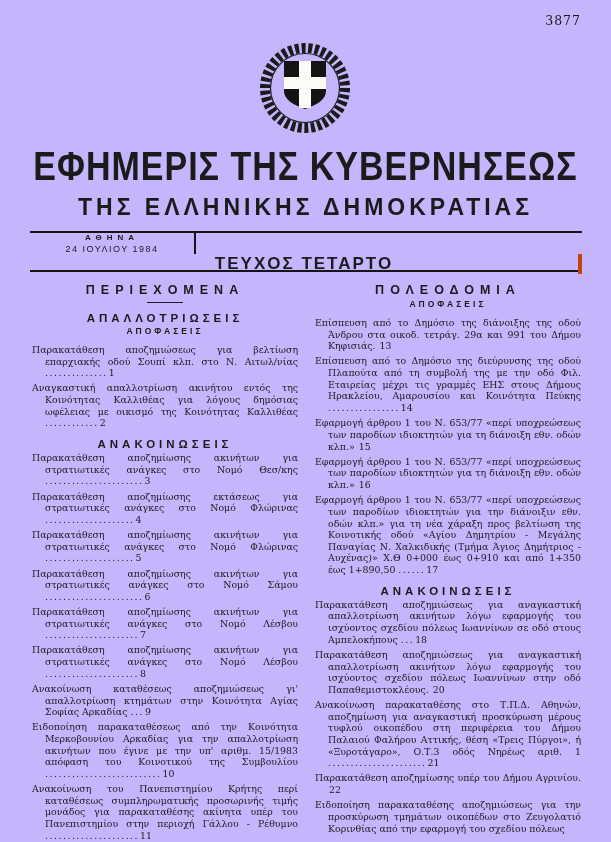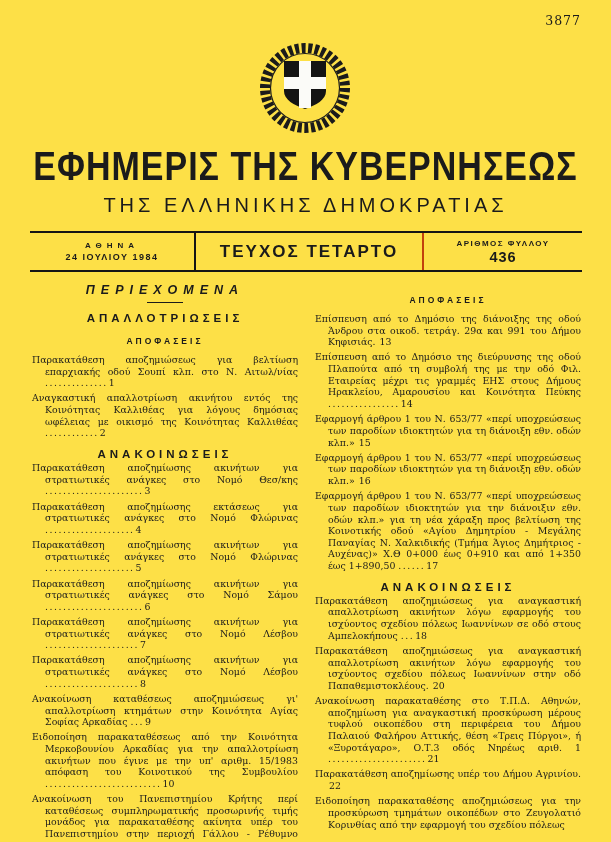--- a/index.html
+++ b/index.html
@@ -1,60 +1,60 @@
 <!DOCTYPE html>
 <html lang="el"><head>
 <meta charset="utf-8">
 <style>
   html,body{margin:0;padding:0;}
   body{width:611px;height:842px;background:#e9e9e7;}
   .page{
     position:relative;width:611px;height:842px;overflow:hidden;
-    background:#fde047;color:#1b1b1b;
+    background:#c4b5fd;color:#1b1b1b;
     font-family:"DejaVu Serif", serif;
   }
   .folio{position:absolute;top:13px;right:30px;font-size:12.5px;letter-spacing:1px;}
   .emblem{position:absolute;top:36px;left:50%;transform:translateX(-51%);}
   .masthead-title{
     position:absolute;top:143px;left:0;width:100%;text-align:center;
     font-family:"Liberation Sans", sans-serif;font-weight:700;font-size:34px;
     letter-spacing:1px;transform:scale(1.0,1.18);transform-origin:center top;white-space:nowrap;
   }
   .masthead-subtitle{
     position:absolute;top:194px;left:0;width:100%;text-align:center;
-    font-family:"Liberation Sans", sans-serif;font-weight:400;font-size:20px;letter-spacing:4px;white-space:nowrap;
+    font-family:"Liberation Sans", sans-serif;font-weight:700;font-size:23px;letter-spacing:4px;white-space:nowrap;
   }
   .header-bar{
     position:absolute;top:231px;left:30px;right:29px;height:37px;
     border-top:2.5px solid #151515;border-bottom:2.5px solid #151515;
-    display:flex;align-items:stretch;
+    display:flex;align-items:stretch;flex-direction:column;
   }
   .hb-cell{display:flex;flex-direction:column;justify-content:center;align-items:center;font-family:"Liberation Sans", sans-serif;}
   .hb-left{width:164px;border-right:2px solid #151515;}
-  .hb-mid{flex:1;border-right:2px solid #c2410c;}
+  .hb-mid{flex:1;border-right:4px solid #c2410c;}
   .hb-right{width:158px;}
   .hb-place{font-size:8px;font-weight:700;letter-spacing:5px;}
-  .hb-date{font-size:9px;font-weight:700;letter-spacing:1.5px;margin-top:2px;}
+  .hb-date{font-size:9px;font-weight:400;letter-spacing:1.5px;margin-top:2px;}
   .hb-issue{font-size:17px;font-weight:700;letter-spacing:2px;}
   .hb-numlabel{font-size:8px;font-weight:700;letter-spacing:1.5px;}
   .hb-num{font-size:14.5px;font-weight:700;letter-spacing:1px;margin-top:1px;}
   .toc{position:absolute;top:283px;left:32px;right:30px;display:flex;gap:17px;}
   .toc-col{flex:1;min-width:0;}
   .toc-heading{
     text-align:center;font-family:"Liberation Sans", sans-serif;
-    font-weight:700;font-size:12.5px;letter-spacing:6px;white-space:nowrap;font-style:italic;
+    font-weight:700;font-size:12.5px;letter-spacing:6px;white-space:nowrap;
   }
   .toc-rule{width:36px;border-top:1.5px solid #1b1b1b;margin:5px auto 0;}
   .toc-section-title{
     text-align:center;font-family:"Liberation Sans", sans-serif;
     font-weight:700;font-size:11.5px;letter-spacing:4px;margin:9px 0 2px;
   }
   .toc-subsection-title{
     text-align:center;font-family:"Liberation Sans", sans-serif;
-    font-weight:700;font-size:8.5px;letter-spacing:3px;margin:12px 0 8px;
+    font-weight:700;font-size:8.5px;letter-spacing:3px;margin:2px 0 8px;
   }
   .toc-entry{
     font-size:9.4px;line-height:1.24;margin-bottom:3.5px;
     padding-left:13px;text-indent:-13px;text-align:justify;
   }
   .toc-entry .dots{letter-spacing:1.5px;}
   .toc-entry .pg{padding-left:1px;}
 </style>
 </head>
 <body>
@@ -77,24 +77,20 @@
   <div class="masthead-subtitle">ΤΗΣ ΕΛΛΗΝΙΚΗΣ ΔΗΜΟΚΡΑΤΙΑΣ</div>
 
   <div class="header-bar">
     <div class="hb-cell hb-left">
       <div class="hb-place">ΑΘΗΝΑ</div>
       <div class="hb-date">24 ΙΟΥΛΙΟΥ 1984</div>
     </div>
     <div class="hb-cell hb-mid">
       <div class="hb-issue">ΤΕΥΧΟΣ ΤΕΤΑΡΤΟ</div>
     </div>
-    <div class="hb-cell hb-right">
-      <div class="hb-numlabel">ΑΡΙΘΜΟΣ ΦΥΛΛΟΥ</div>
-      <div class="hb-num">436</div>
-    </div>
   </div>
 
   <div class="toc">
     <div class="toc-col">
       <div class="toc-heading">ΠΕΡΙΕΧΟΜΕΝΑ</div>
       <div class="toc-rule"></div>
       <div>
           <div class="toc-section-title">ΑΠΑΛΛΟΤΡΙΩΣΕΙΣ</div>
           <div class="toc-subsection-title">ΑΠΟΦΑΣΕΙΣ</div>
           <div class="toc-entry"><span class="etext">Παρακατάθεση αποζημιώσεως για βελτίωση επαρχιακής οδού Σουπί κλπ. στο Ν. Αιτωλ/νίας </span><span class="dots">..............</span><span class="pg">1</span></div>
@@ -105,20 +101,21 @@
           <div class="toc-entry"><span class="etext">Παρακατάθεση αποζημίωσης ακινήτων για στρατιωτικές ανάγκες στο Νομό Φλώρινας </span><span class="dots">....................</span><span class="pg">5</span></div>
           <div class="toc-entry"><span class="etext">Παρακατάθεση αποζημίωσης ακινήτων για στρατιωτικές ανάγκες στο Νομό Σάμου </span><span class="dots">......................</span><span class="pg">6</span></div>
           <div class="toc-entry"><span class="etext">Παρακατάθεση αποζημίωσης ακινήτων για στρατιωτικές ανάγκες στο Νομό Λέσβου </span><span class="dots">.....................</span><span class="pg">7</span></div>
           <div class="toc-entry"><span class="etext">Παρακατάθεση αποζημίωσης ακινήτων για στρατιωτικές ανάγκες στο Νομό Λέσβου </span><span class="dots">.....................</span><span class="pg">8</span></div>
           <div class="toc-entry"><span class="etext">Ανακοίνωση καταθέσεως αποζημιώσεως γι' απαλλοτρίωση κτημάτων στην Κοινότητα Αγίας Σοφίας Αρκαδίας </span><span class="dots">...</span><span class="pg">9</span></div>
           <div class="toc-entry"><span class="etext">Ειδοποίηση παρακαταθέσεως από την Κοινότητα Μερκοβουνίου Αρκαδίας για την απαλλοτρίωση ακινήτων που έγινε με την υπ' αριθμ. 15/1983 απόφαση του Κοινοτικού της Συμβουλίου </span><span class="dots">..........................</span><span class="pg">10</span></div>
           <div class="toc-entry"><span class="etext">Ανακοίνωση του Πανεπιστημίου Κρήτης περί καταθέσεως συμπληρωματικής προσωρινής τιμής μονάδος για παρακαταθέσης ακίνητα υπέρ του Πανεπιστημίου στην περιοχή Γάλλου - Ρέθυμνο </span><span class="dots">.....................</span><span class="pg">11</span></div>
         </div>
     </div>
     <div class="toc-col">
+      <div class="toc-heading">ΠΟΛΕΟΔΟΜΙΑ</div>
       <div>
           <div class="toc-subsection-title">ΑΠΟΦΑΣΕΙΣ</div>
           <div class="toc-entry"><span class="etext">Επίσπευση από το Δημόσιο της διάνοιξης της οδού Άνδρου στα οικοδ. τετράγ. 29α και 991 του Δήμου Κηφισιάς. </span><span class="dots"></span><span class="pg">13</span></div>
           <div class="toc-entry"><span class="etext">Επίσπευση από το Δημόσιο της διεύρυνσης της οδού Πλαπούτα από τη συμβολή της με την οδό Φιλ. Εταιρείας μέχρι τις γραμμές ΕΗΣ στους Δήμους Ηρακλείου, Αμαρουσίου και Κοινότητα Πεύκης </span><span class="dots">................</span><span class="pg">14</span></div>
           <div class="toc-entry"><span class="etext">Εφαρμογή άρθρου 1 του Ν. 653/77 «περί υποχρεώσεως των παροδίων ιδιοκτητών για τη διάνοιξη εθν. οδών κλπ.» </span><span class="dots"></span><span class="pg">15</span></div>
           <div class="toc-entry"><span class="etext">Εφαρμογή άρθρου 1 του Ν. 653/77 «περί υποχρεώσεως των παροδίων ιδιοκτητών για τη διάνοιξη εθν. οδών κλπ.» </span><span class="dots"></span><span class="pg">16</span></div>
           <div class="toc-entry"><span class="etext">Εφαρμογή άρθρου 1 του Ν. 653/77 «περί υποχρεώσεως των παροδίων ιδιοκτητών για την διάνοιξιν εθν. οδών κλπ.» για τη νέα χάραξη προς βελτίωση της Κοινοτικής οδού «Αγίου Δημητρίου - Μεγάλης Παναγίας Ν. Χαλκιδικής (Τμήμα Άγιος Δημήτριος - Αυχένας)» Χ.Θ 0+000 έως 0+910 και από 1+350 έως 1+890,50 </span><span class="dots">......</span><span class="pg">17</span></div>
           <div class="toc-section-title">ΑΝΑΚΟΙΝΩΣΕΙΣ</div>
           <div class="toc-entry"><span class="etext">Παρακατάθεση αποζημιώσεως για αναγκαστική απαλλοτρίωση ακινήτων λόγω εφαρμογής του ισχύοντος σχεδίου πόλεως Ιωαννίνων σε οδό στους Αμπελοκήπους </span><span class="dots">...</span><span class="pg">18</span></div>
           <div class="toc-entry"><span class="etext">Παρακατάθεση αποζημιώσεως για αναγκαστική απαλλοτρίωση ακινήτων λόγω εφαρμογής του ισχύοντος σχεδίου πόλεως Ιωαννίνων στην οδό Παπαθεμιστοκλέους. </span><span class="dots"></span><span class="pg">20</span></div>

